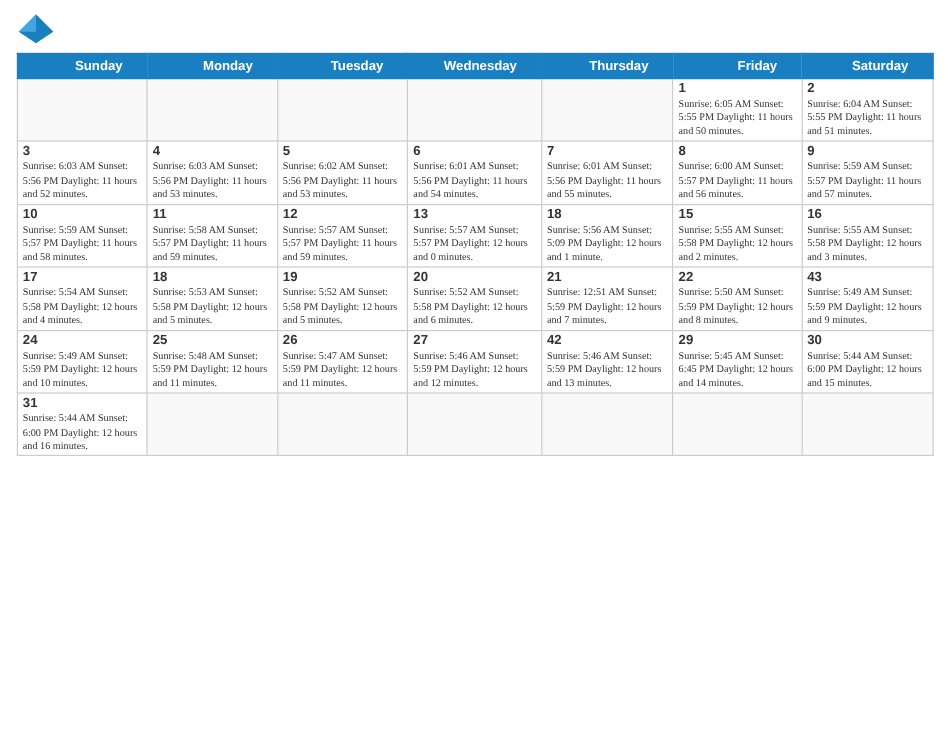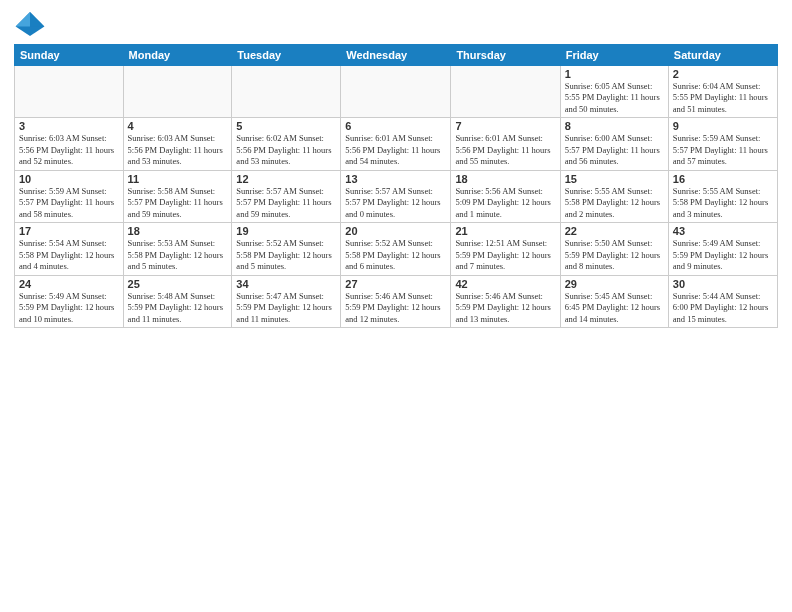--- a/index.html
+++ b/index.html
@@ -54,22 +54,22 @@
     .calendar {
       width: 100%;
       border-collapse: collapse;
       border: 1px solid #ccc;
     }
     .calendar th {
       background-color: #1a7fc1;
       color: #fff;
       font-size: 11px;
       font-weight: bold;
-      padding: 4px 5px;
-      text-align: left;
+      padding: 4px 20px;
+      text-align: right;
       border: 1px solid #1a7fc1;
     }
     .calendar td {
       vertical-align: top;
       border: 1px solid #ccc;
       padding: 2px 4px;
       width: 113px;
       min-height: 70px;
       background: #fff;
       font-size: 9px;
@@ -312,21 +312,21 @@
 and 10 minutes.</div>
           </td>
           <td>
             <span class="day-number">25</span>
             <div class="day-info">Sunrise: 5:48 AM
 Sunset: 5:59 PM
 Daylight: 12 hours
 and 11 minutes.</div>
           </td>
           <td>
-            <span class="day-number">34</span>
+            <span class="day-number">26</span>
             <div class="day-info">Sunrise: 5:47 AM
 Sunset: 5:59 PM
 Daylight: 12 hours
 and 11 minutes.</div>
           </td>
           <td>
             <span class="day-number">27</span>
             <div class="day-info">Sunrise: 5:46 AM
 Sunset: 5:59 PM
 Daylight: 12 hours
@@ -346,16 +346,31 @@
 Daylight: 12 hours
 and 14 minutes.</div>
           </td>
           <td>
             <span class="day-number">30</span>
             <div class="day-info">Sunrise: 5:44 AM
 Sunset: 6:00 PM
 Daylight: 12 hours
 and 15 minutes.</div>
           </td>
+        </tr>
+        <tr class="last-row">
+          <td>
+            <span class="day-number">31</span>
+            <div class="day-info">Sunrise: 5:44 AM
+Sunset: 6:00 PM
+Daylight: 12 hours
+and 16 minutes.</div>
+          </td>
+          <td class="empty"></td>
+          <td class="empty"></td>
+          <td class="empty"></td>
+          <td class="empty"></td>
+          <td class="empty"></td>
+          <td class="empty"></td>
         </tr>
       </tbody>
   </table>
 </div>
 
 </body></html>

